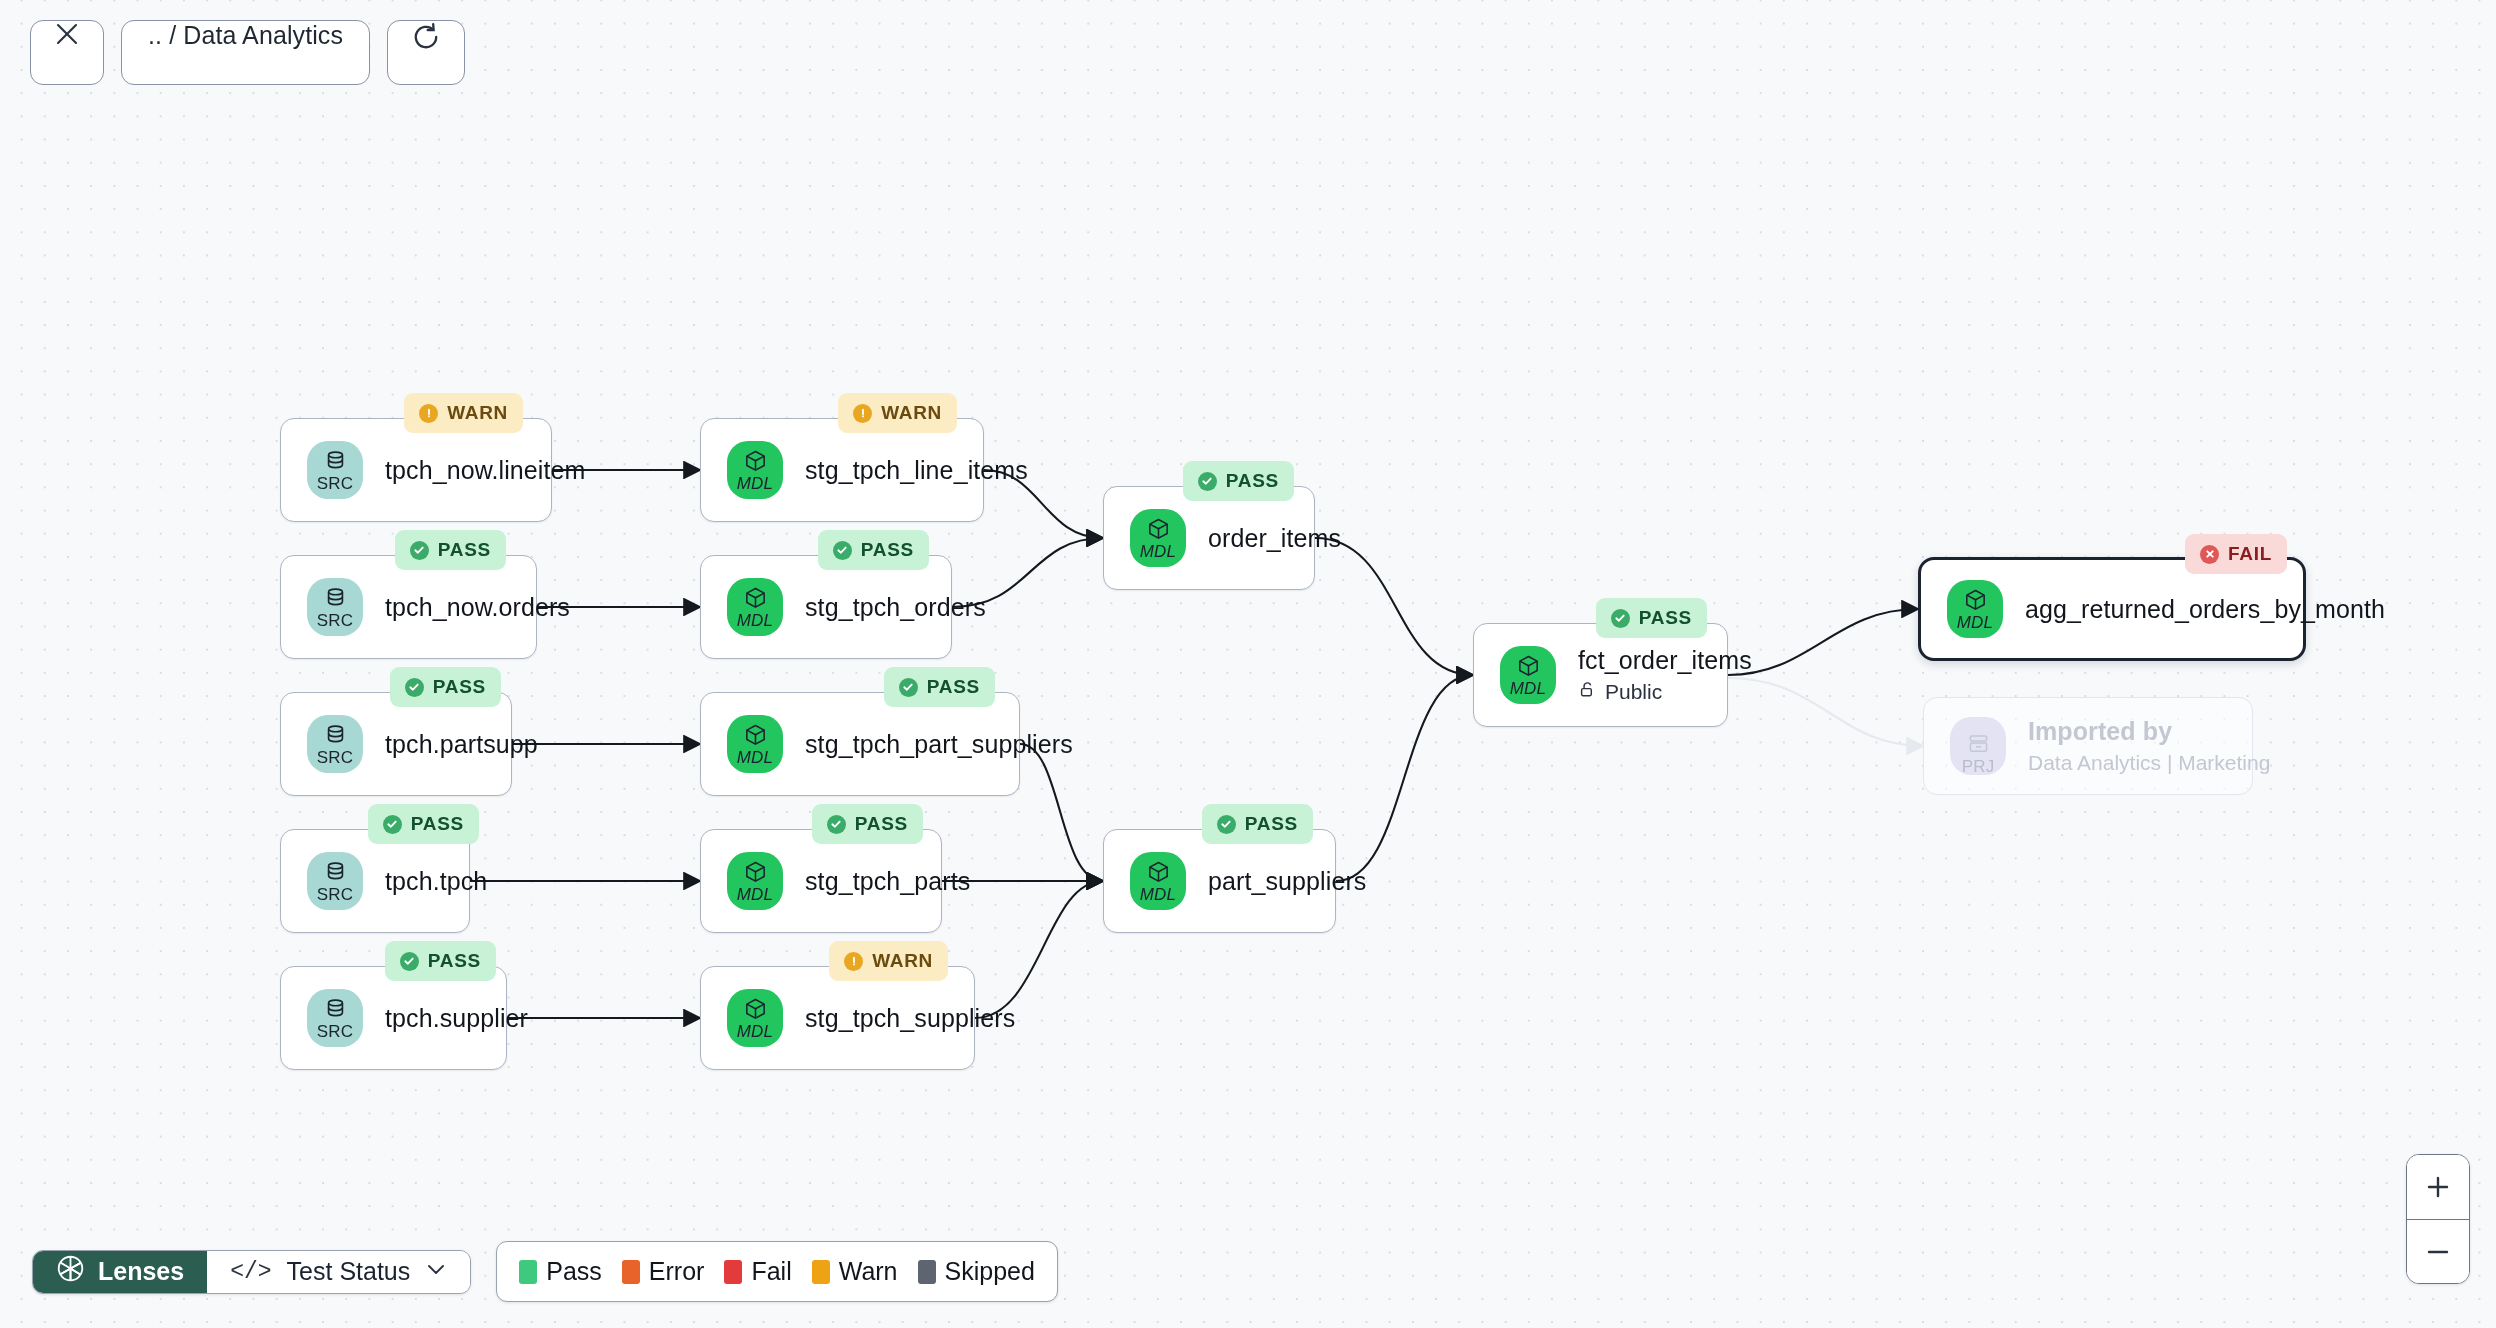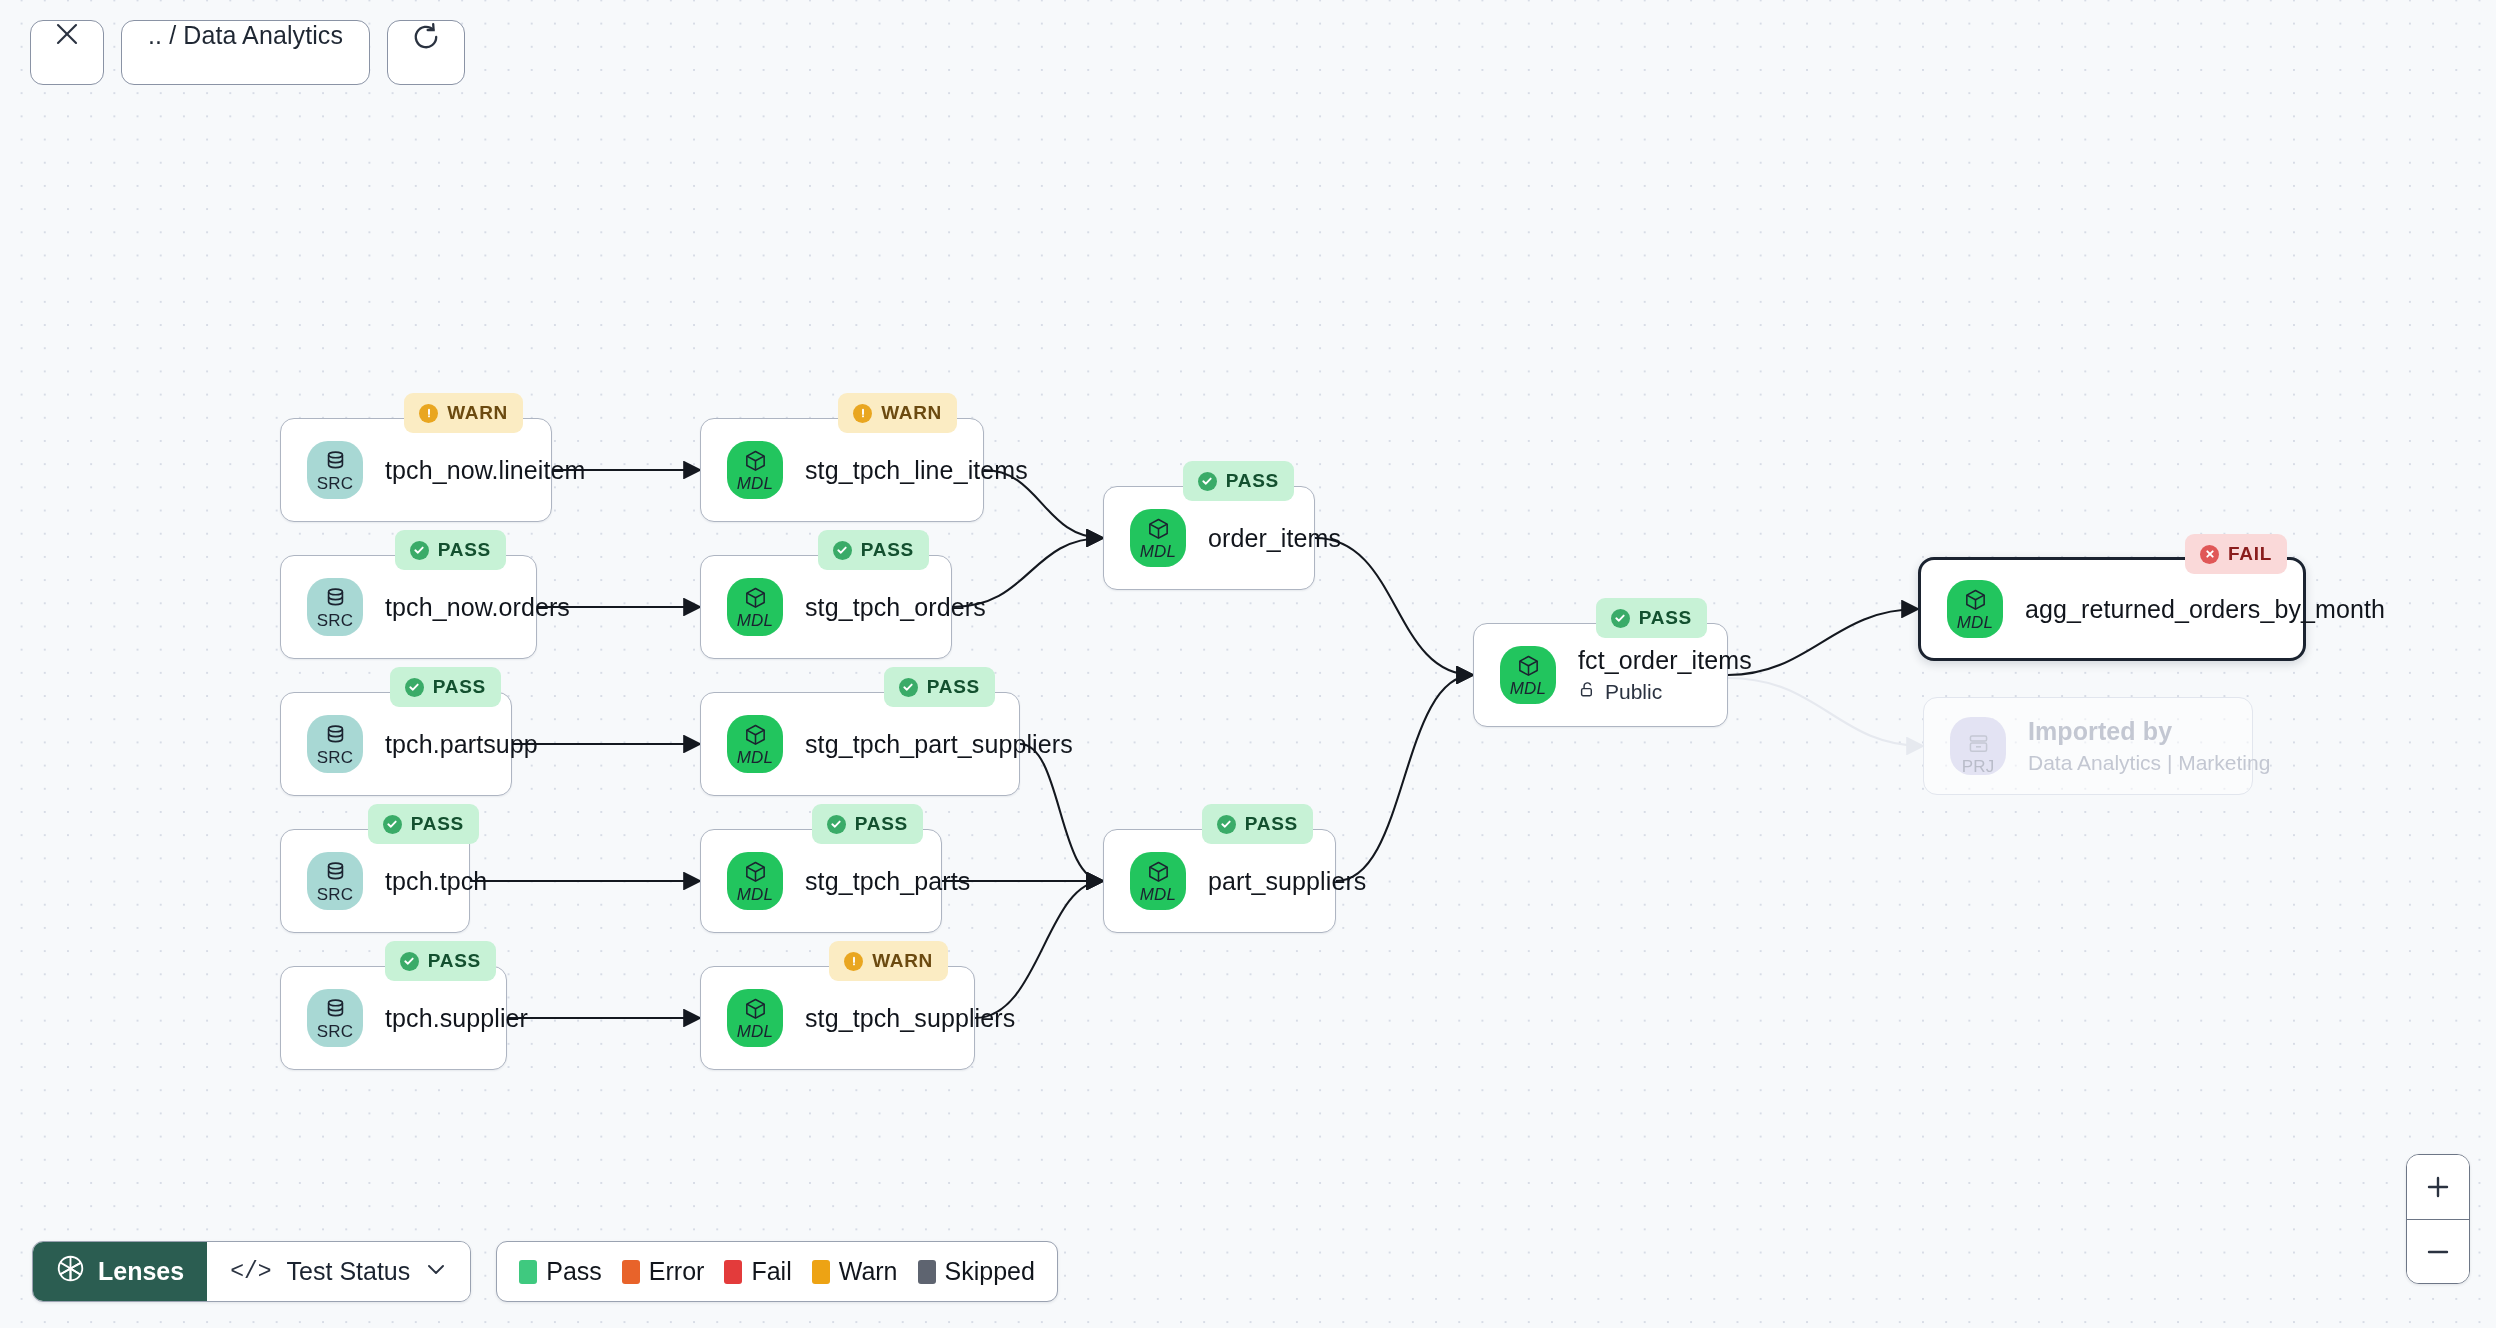--- a/index.html
+++ b/index.html
@@ -182,21 +182,21 @@
     left: 32px; bottom: 26px;
     display: flex; align-items: center;
     gap: 25px;
     z-index: 40;
   }
   .lensgroup {
     display: flex; align-items: stretch;
     border-radius: 11px;
     overflow: hidden;
     border: 1.6px solid #9aa2b1;
-    height: 61px;
+    height: 44px;
     background: #fff;
     box-shadow: 0 1px 3px rgba(20,30,50,.1);
   }
   .lenses-btn {
     background: #2b5d51;
     color: #ffffff;
     display: flex; align-items: center; gap: 13px;
     padding: 0 23px;
     font-size: 25px;
     font-weight: 600;

